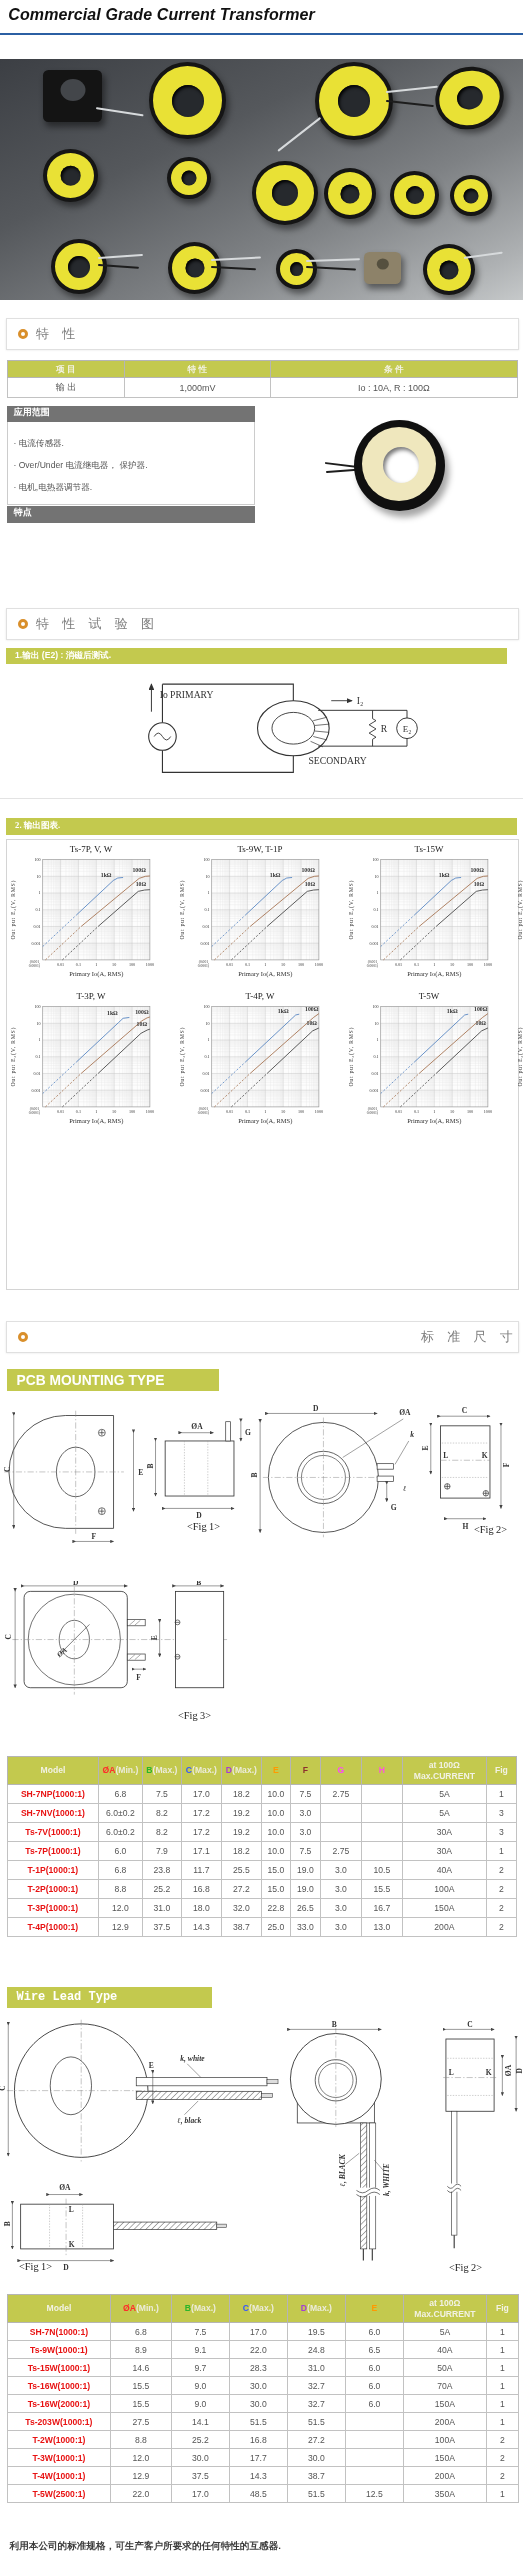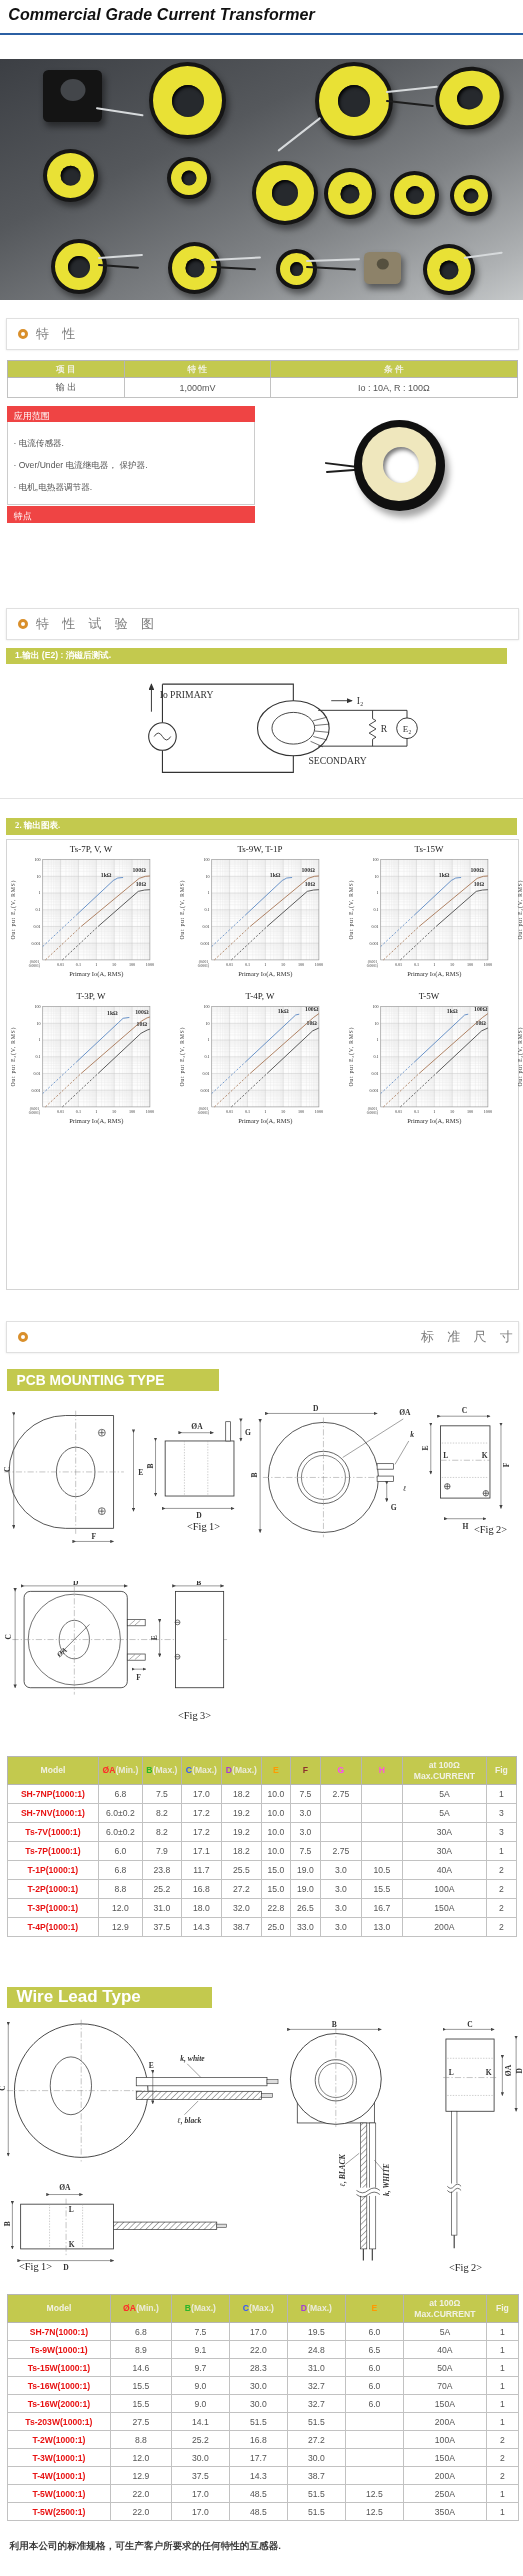--- a/index.html
+++ b/index.html
@@ -31,21 +31,21 @@
   table.dtable{position:absolute;border-collapse:collapse;table-layout:fixed;font-size:8.6px;background:#fff;}
   table.dtable th{background:#c3c94e;color:#f2f2e4;font-weight:bold;border:0.7px solid #b5b5b5;padding:2.8px 1.4px;font-size:8.6px;line-height:1.25;}
   table.dtable th .hsuf{color:#ececdc;}
   table.dtable td{border:0.7px solid #c2c2c2;color:#555;text-align:center;padding:0 2.1px;background:#fff;}
   table.dtable td.model{color:#e81212;font-weight:bold;}
   #spec td{height:18.6px;font-size:9px;}
   #pcbtable td{height:18px;}
   #wiretable td{height:17px;}
 
   
-  .info-band{position:absolute;left:6.9px;width:248px;height:16.5px;background:#ef4444;color:#fff;font-weight:normal;font-size:9px;display:flex;align-items:flex-end;padding-left:6.9px;box-sizing:border-box;}
+  .info-band{position:absolute;left:6.9px;width:248px;height:16.5px;background:#737373;color:#fff;font-weight:bold;font-size:9px;display:flex;align-items:flex-start;padding-left:6.9px;box-sizing:border-box;}
   .info-box{position:absolute;left:6.9px;width:248px;border:0.7px solid #ccc;border-top:none;background:#fff;box-sizing:border-box;padding:6.9px 5.5px 4.1px 5.5px;}
   .info-box .li{font-size:8.6px;color:#555;margin:9.6px 0;}
 
   
   .appimg{position:absolute;left:325px;top:419px;width:138px;height:109px;}
   .appimg .ring{position:absolute;left:29px;top:1.4px;width:91px;height:91px;border-radius:50%;background:#101010;box-shadow:4.1px 6.2px 6.9px rgba(0,0,0,.35);}
   .appimg .face{position:absolute;left:37px;top:8.3px;width:74px;height:74px;border-radius:50%;background:#efe7bd;}
   .appimg .hole{position:absolute;left:58px;top:27.6px;width:36px;height:36px;border-radius:50%;background:#fff;box-shadow:inset 2.1px 2.8px 4.1px rgba(0,0,0,.55);}
 
   
@@ -1730,21 +1730,21 @@
           <td class="">25.0</td>
           <td class="">33.0</td>
           <td class="">3.0</td>
           <td class="">13.0</td>
           <td class="">200A</td>
           <td class="">2</td>
         </tr>
       </tbody>
     </table>
 
-  <div class="band" style="left:6.9px;top:1987px;width:205px;height:20.7px;font-size:17px;">
+  <div class="band" style="left:6.9px;top:1987px;width:205px;height:20.7px;font-size:12px;font-family:Liberation Mono, monospace;">
       <span>Wire Lead Type</span>
     </div>
 
   <svg style="position:absolute;left:0;top:2018px;" width="523" height="276" viewBox="0 0 760 400">
     <defs>
       <marker id="a3" markerWidth="7" markerHeight="6" refX="6" refY="3" orient="auto">
           <path d="M0,0L7,3L0,6Z" fill="#444"></path>
         </marker>
       <pattern id="hp" width="6" height="6" patternUnits="userSpaceOnUse" patternTransform="rotate(45)">
           <rect width="6" height="6" fill="#fff"></rect>
@@ -1930,30 +1930,20 @@
           <td class="model">T-4W(1000:1)</td>
           <td class="">12.9</td>
           <td class="">37.5</td>
           <td class="">14.3</td>
           <td class="">38.7</td>
           <td class=""></td>
           <td class="">200A</td>
           <td class="">2</td>
         </tr>
         <tr>
-          <td class="model">T-5W(1000:1)</td>
-          <td class="">22.0</td>
-          <td class="">17.0</td>
-          <td class="">48.5</td>
-          <td class="">51.5</td>
-          <td class="">12.5</td>
-          <td class="">250A</td>
-          <td class="">1</td>
-        </tr>
-        <tr>
           <td class="model">T-5W(2500:1)</td>
           <td class="">22.0</td>
           <td class="">17.0</td>
           <td class="">48.5</td>
           <td class="">51.5</td>
           <td class="">12.5</td>
           <td class="">350A</td>
           <td class="">1</td>
         </tr>
       </tbody>

